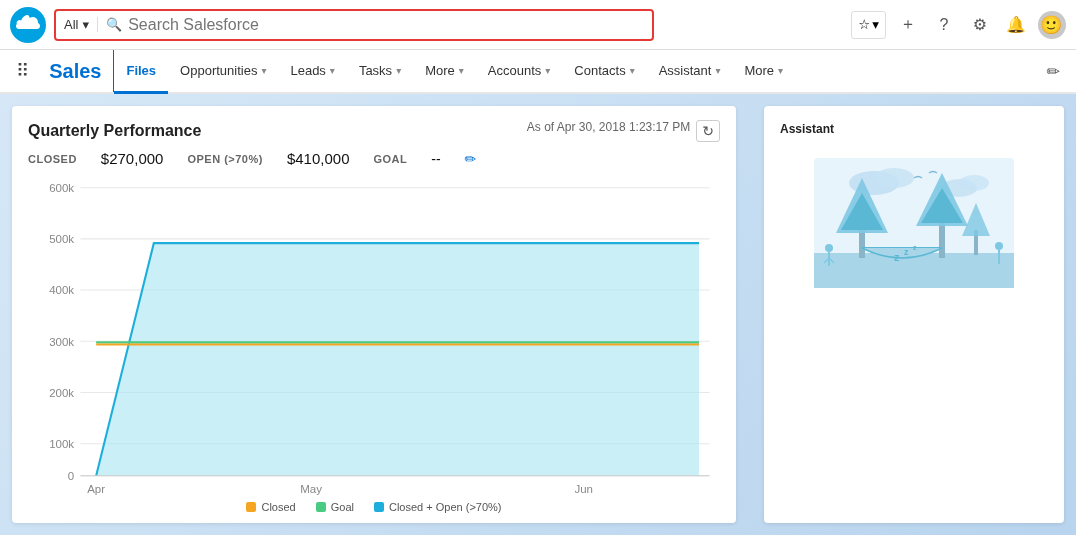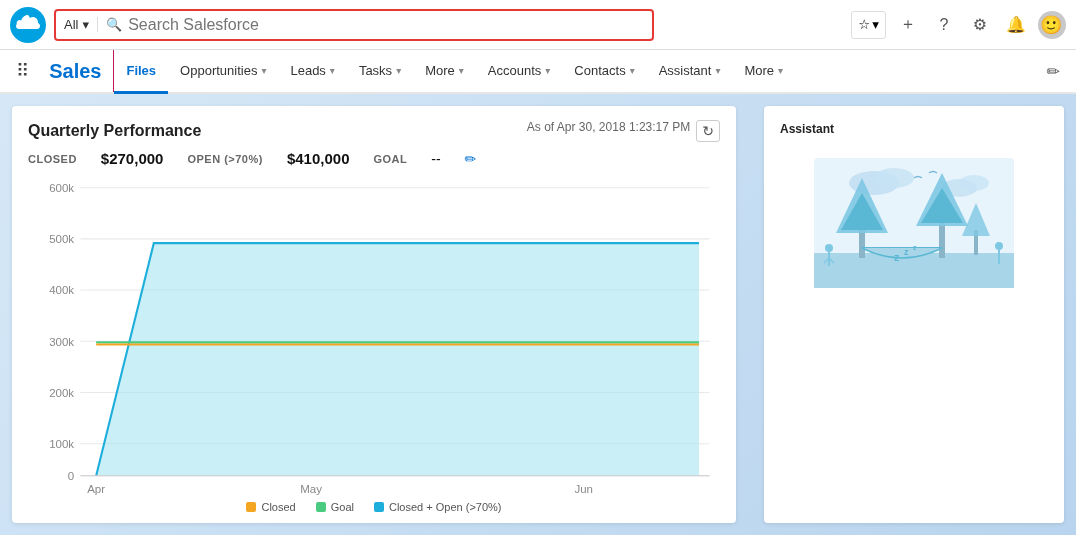--- a/index.html
+++ b/index.html
@@ -153,21 +153,21 @@
     }
     .refresh-btn {
       background: none; border: 1px solid #ccc; border-radius: 3px;
       cursor: pointer; padding: 2px 5px; font-size: 14px; color: #555;
     }
     .chart-stats {
       display: flex; align-items: center; gap: 24px;
       margin-bottom: 10px; font-size: 13px;
     }
     .stat-label { color: #666; font-size: 11px; font-weight: 600; letter-spacing: 0.5px; }
-    .stat-value { color: #111; font-size: 15px; font-weight: 700; }
+    .stat-value { color: #111; font-size: 15px; font-weight: 400; }
     .stat-goal { color: #111; font-size: 14px; }
     .edit-goal-btn {
       background: none; border: none; cursor: pointer; color: #0070d2; font-size: 14px;
     }
 
     
     .chart-svg-container {
       flex: 1;
       position: relative;
     }

